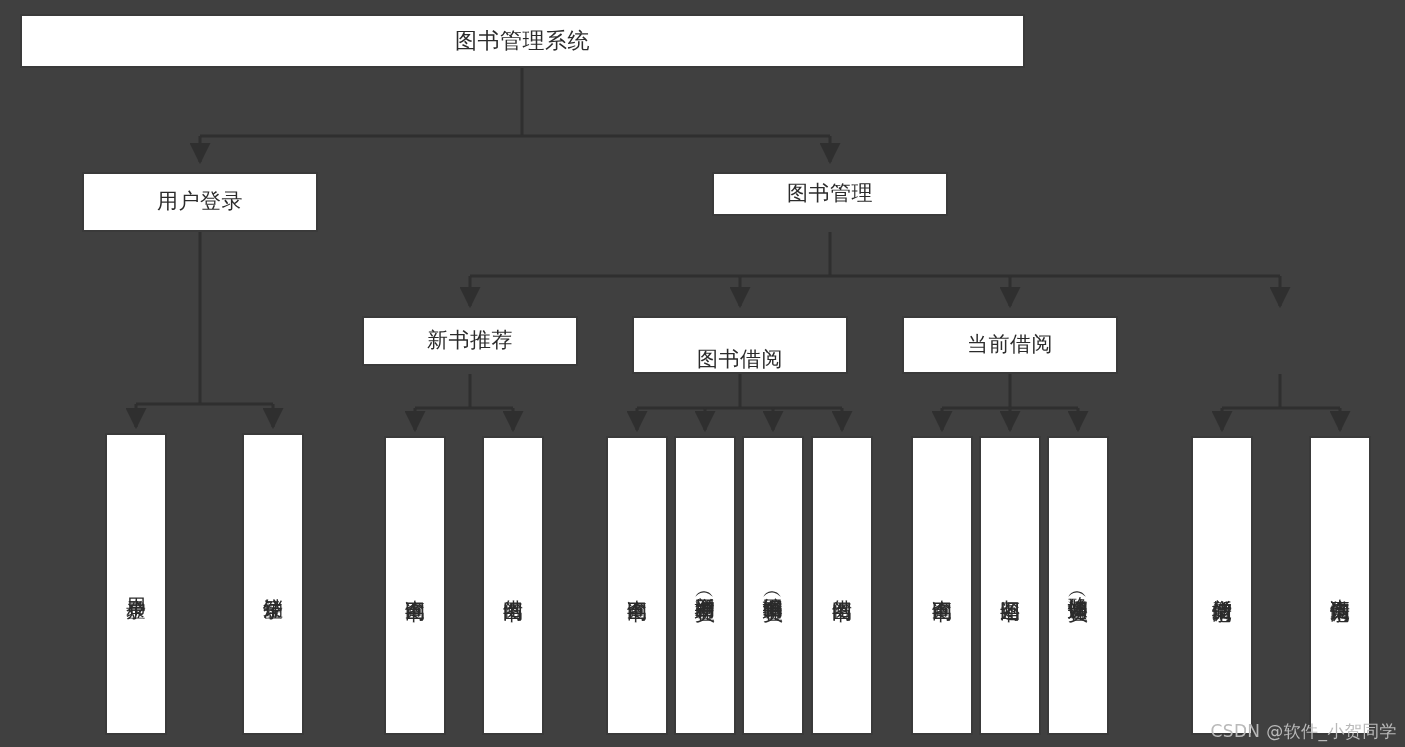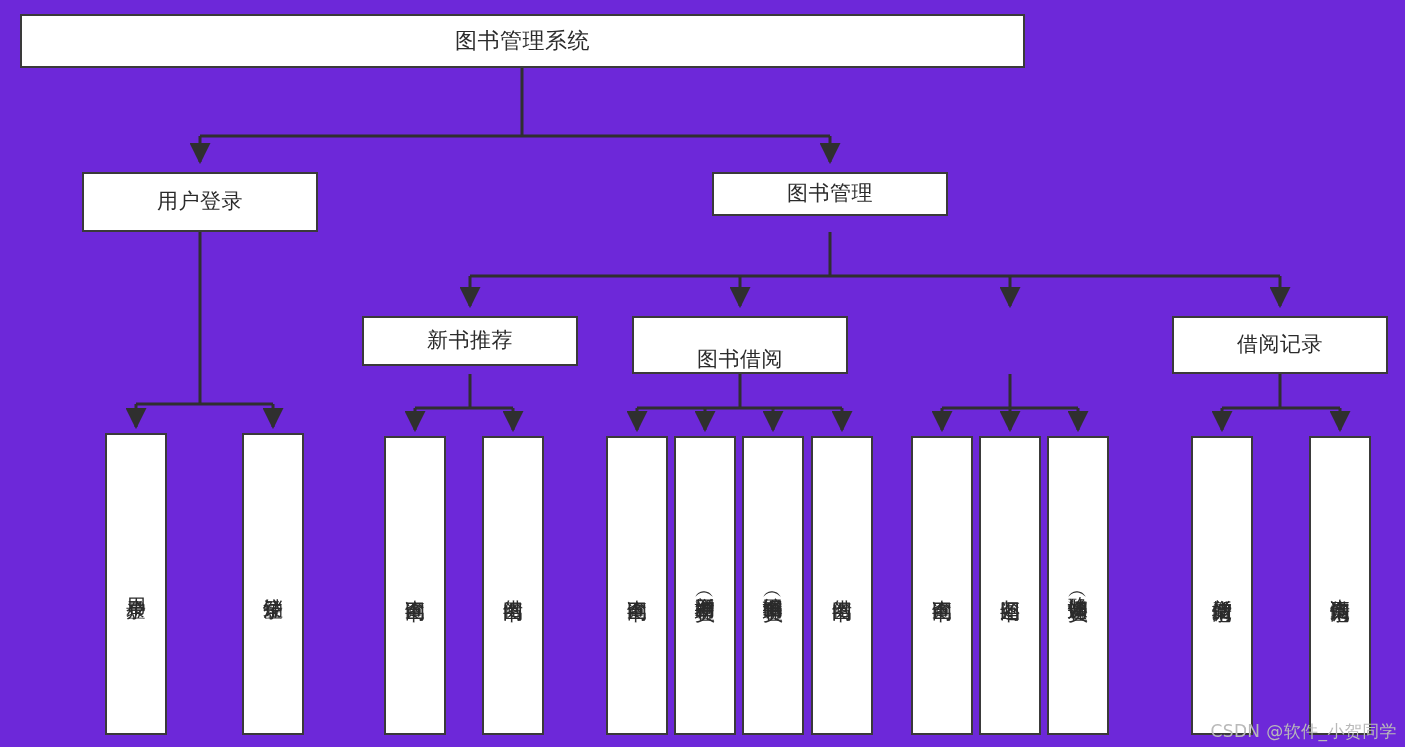--- a/index.html
+++ b/index.html
@@ -11,21 +11,21 @@
     width: 1405px;
     height: 747px;
     font-family: "DejaVu Sans", "Liberation Sans", sans-serif;
     color: #2b2b2b;
     overflow: hidden;
   }
   #canvas {
     position: relative;
     width: 1405px;
     height: 747px;
-    background: #6d28d9;
+    background: #404040;
   }
   #edges {
     position: absolute;
     left: 0;
     top: 0;
     width: 1405px;
     height: 747px;
   }
   .node {
     position: absolute;
@@ -140,22 +140,22 @@
   <div class="node" style="left:712px; top:172px; width:236px; height:44px;">
     <span class="label">图书管理</span>
   </div>
 
   <div class="node" style="left:362px; top:316px; width:216px; height:50px;">
     <span class="label">新书推荐</span>
   </div>
   <div class="node" style="left:632px; top:316px; width:216px; height:58px;align-items:flex-end;">
     <span class="label">图书借阅</span>
   </div>
-  <div class="node" style="left:1172px; top:316px; width:216px; height:58px;">
-    <span class="label">借阅记录</span>
+  <div class="node" style="left:902px; top:316px; width:216px; height:58px;">
+    <span class="label">当前借阅</span>
   </div>
 
   <div class="node leaf" style="left:105px; top:433px; width:62px; height:302px;">
     <span class="label">用户登录</span>
   </div>
   <div class="node leaf" style="left:242px; top:433px; width:62px; height:302px;">
     <span class="label">注销登录</span>
   </div>
 
   <div class="node leaf" style="left:384px; top:436px; width:62px; height:299px;">

